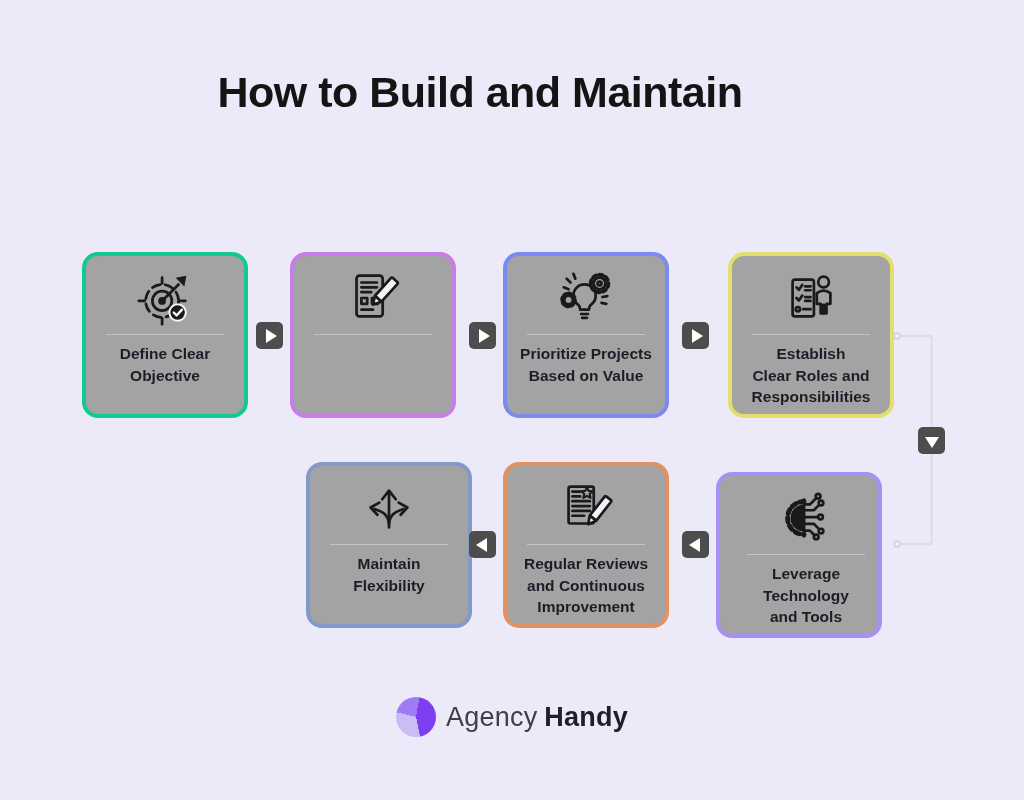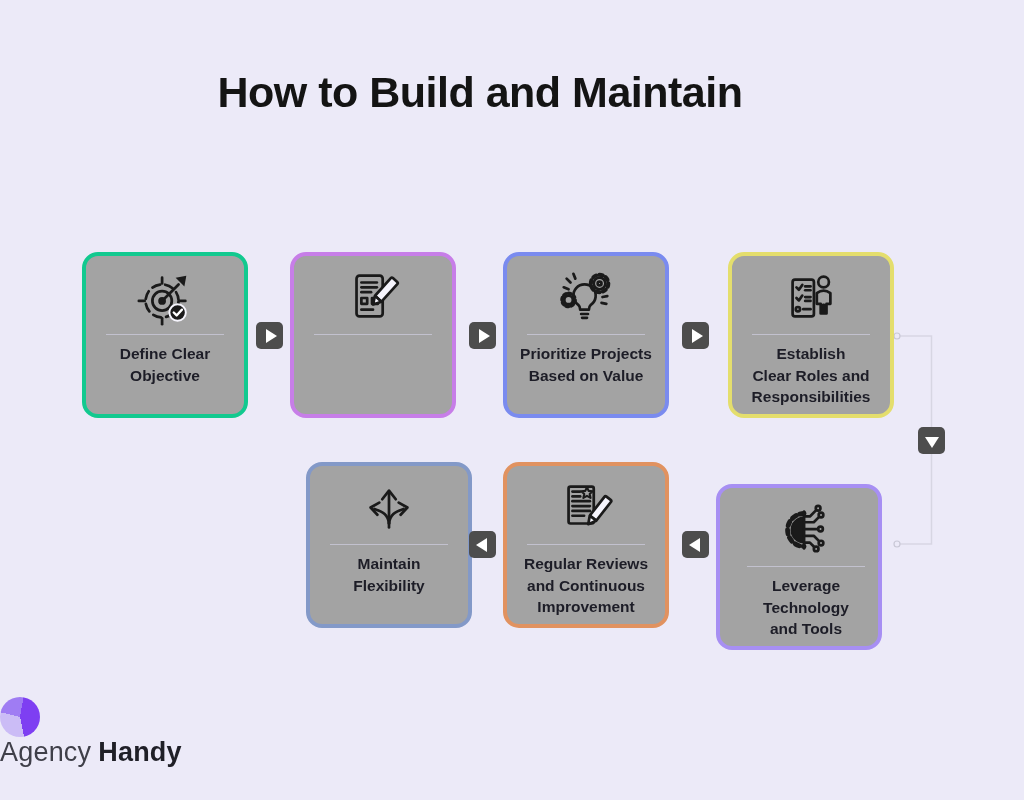--- a/index.html
+++ b/index.html
@@ -32,21 +32,21 @@
   .arrow-box {
     position:absolute; width:27px; height:27px; background:#4D4D4D;
     border-radius:5px; display:flex; align-items:center; justify-content:center;
   }
   .tri-right { width:0; height:0; border-left:11px solid #fff; border-top:7px solid transparent; border-bottom:7px solid transparent; margin-left:3px; }
   .tri-left  { width:0; height:0; border-right:11px solid #fff; border-top:7px solid transparent; border-bottom:7px solid transparent; margin-right:3px; }
   .tri-down  { width:0; height:0; border-top:11px solid #fff; border-left:7px solid transparent; border-right:7px solid transparent; margin-top:4px; }
   #connector-svg { position:absolute; left:0; top:0; }
   .footer {
     position:absolute; top:697px; left:0; width:1024px;
-    display:flex; align-items:flex-start; justify-content:center; flex-direction:column;
+    display:flex; align-items:center; justify-content:center; gap:10px;
   }
   .logo-mark {
     width:40px; height:40px; border-radius:50%;
     background:conic-gradient(from 10deg, #7E3FF2 0% 44%, #CBBCF6 44% 76%, #9F7CF3 76% 100%);
   }
   .brand { font-size:27px; letter-spacing:0.2px; }
   .brand .b1 { font-weight:400; color:#3F3F49; }
   .brand .b2 { font-weight:700; color:#1F1F27; margin-left:7px; }
   .ic { stroke:#1A1A1A; fill:none; stroke-width:2.8; stroke-linecap:round; stroke-linejoin:round; }
 </style>
@@ -194,21 +194,21 @@
           </g>
         </g>
       </svg>
     </div>
     <div class="divider"></div>
     <div class="card-label">Regular Reviews
 and Continuous
 Improvement</div>
   </div>
 
-  <div class="card" style="left: 716px; top: 484px; border-color: rgb(167, 143, 243); padding-left: 14px;">
+  <div class="card" style="left: 716px; top: 472px; border-color: rgb(167, 143, 243); padding-left: 14px;">
     <div class="icon-wrap">
       <svg viewBox="0 0 64 64">
         <g class="ic">
           <path d="M30,15 A17,17 0 0 0 30,49" stroke-width="5" stroke-dasharray="4.5 4.2"></path>
           <path d="M30,19 A13,13 0 0 0 30,45 Z" fill="#1A1A1A" stroke-width="2"></path>
           <line x1="30" y1="13" x2="30" y2="51"></line>
           <path d="M30,18 h6 l6,-6"></path>   
             <circle cx="44.5" cy="9.5" r="2.4"></circle>
           <path d="M30,24 h10 l5,-5"></path>  
             <circle cx="47.5" cy="16.5" r="2.4"></circle>

